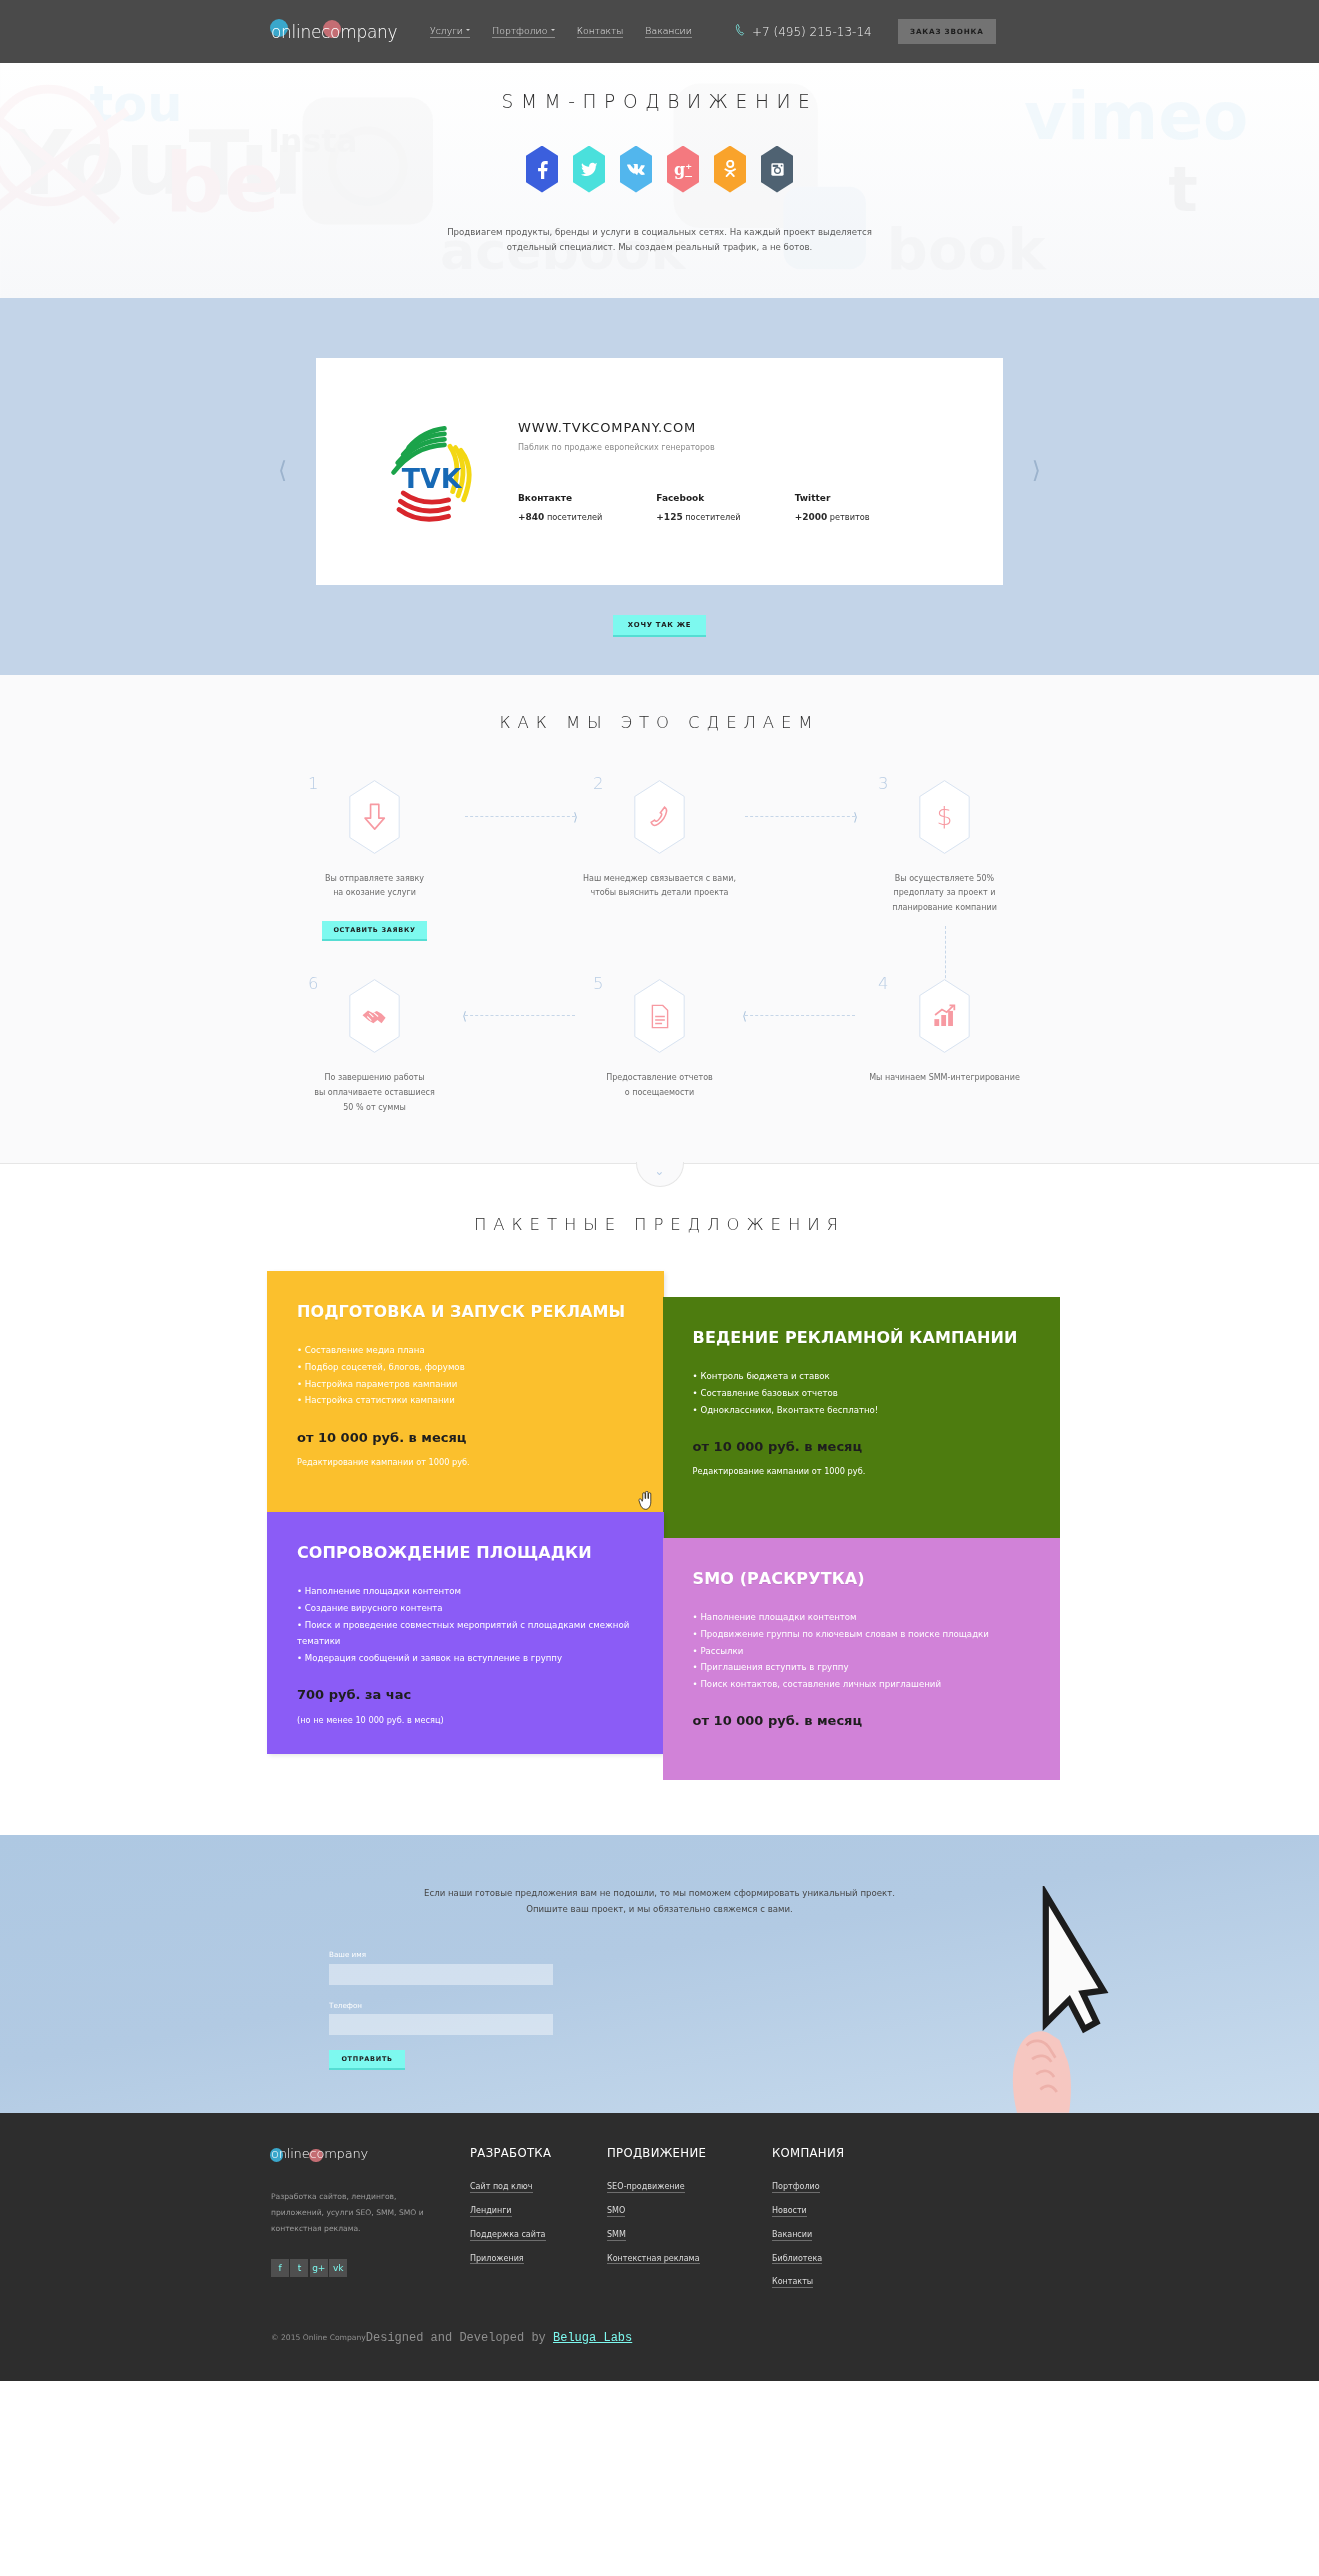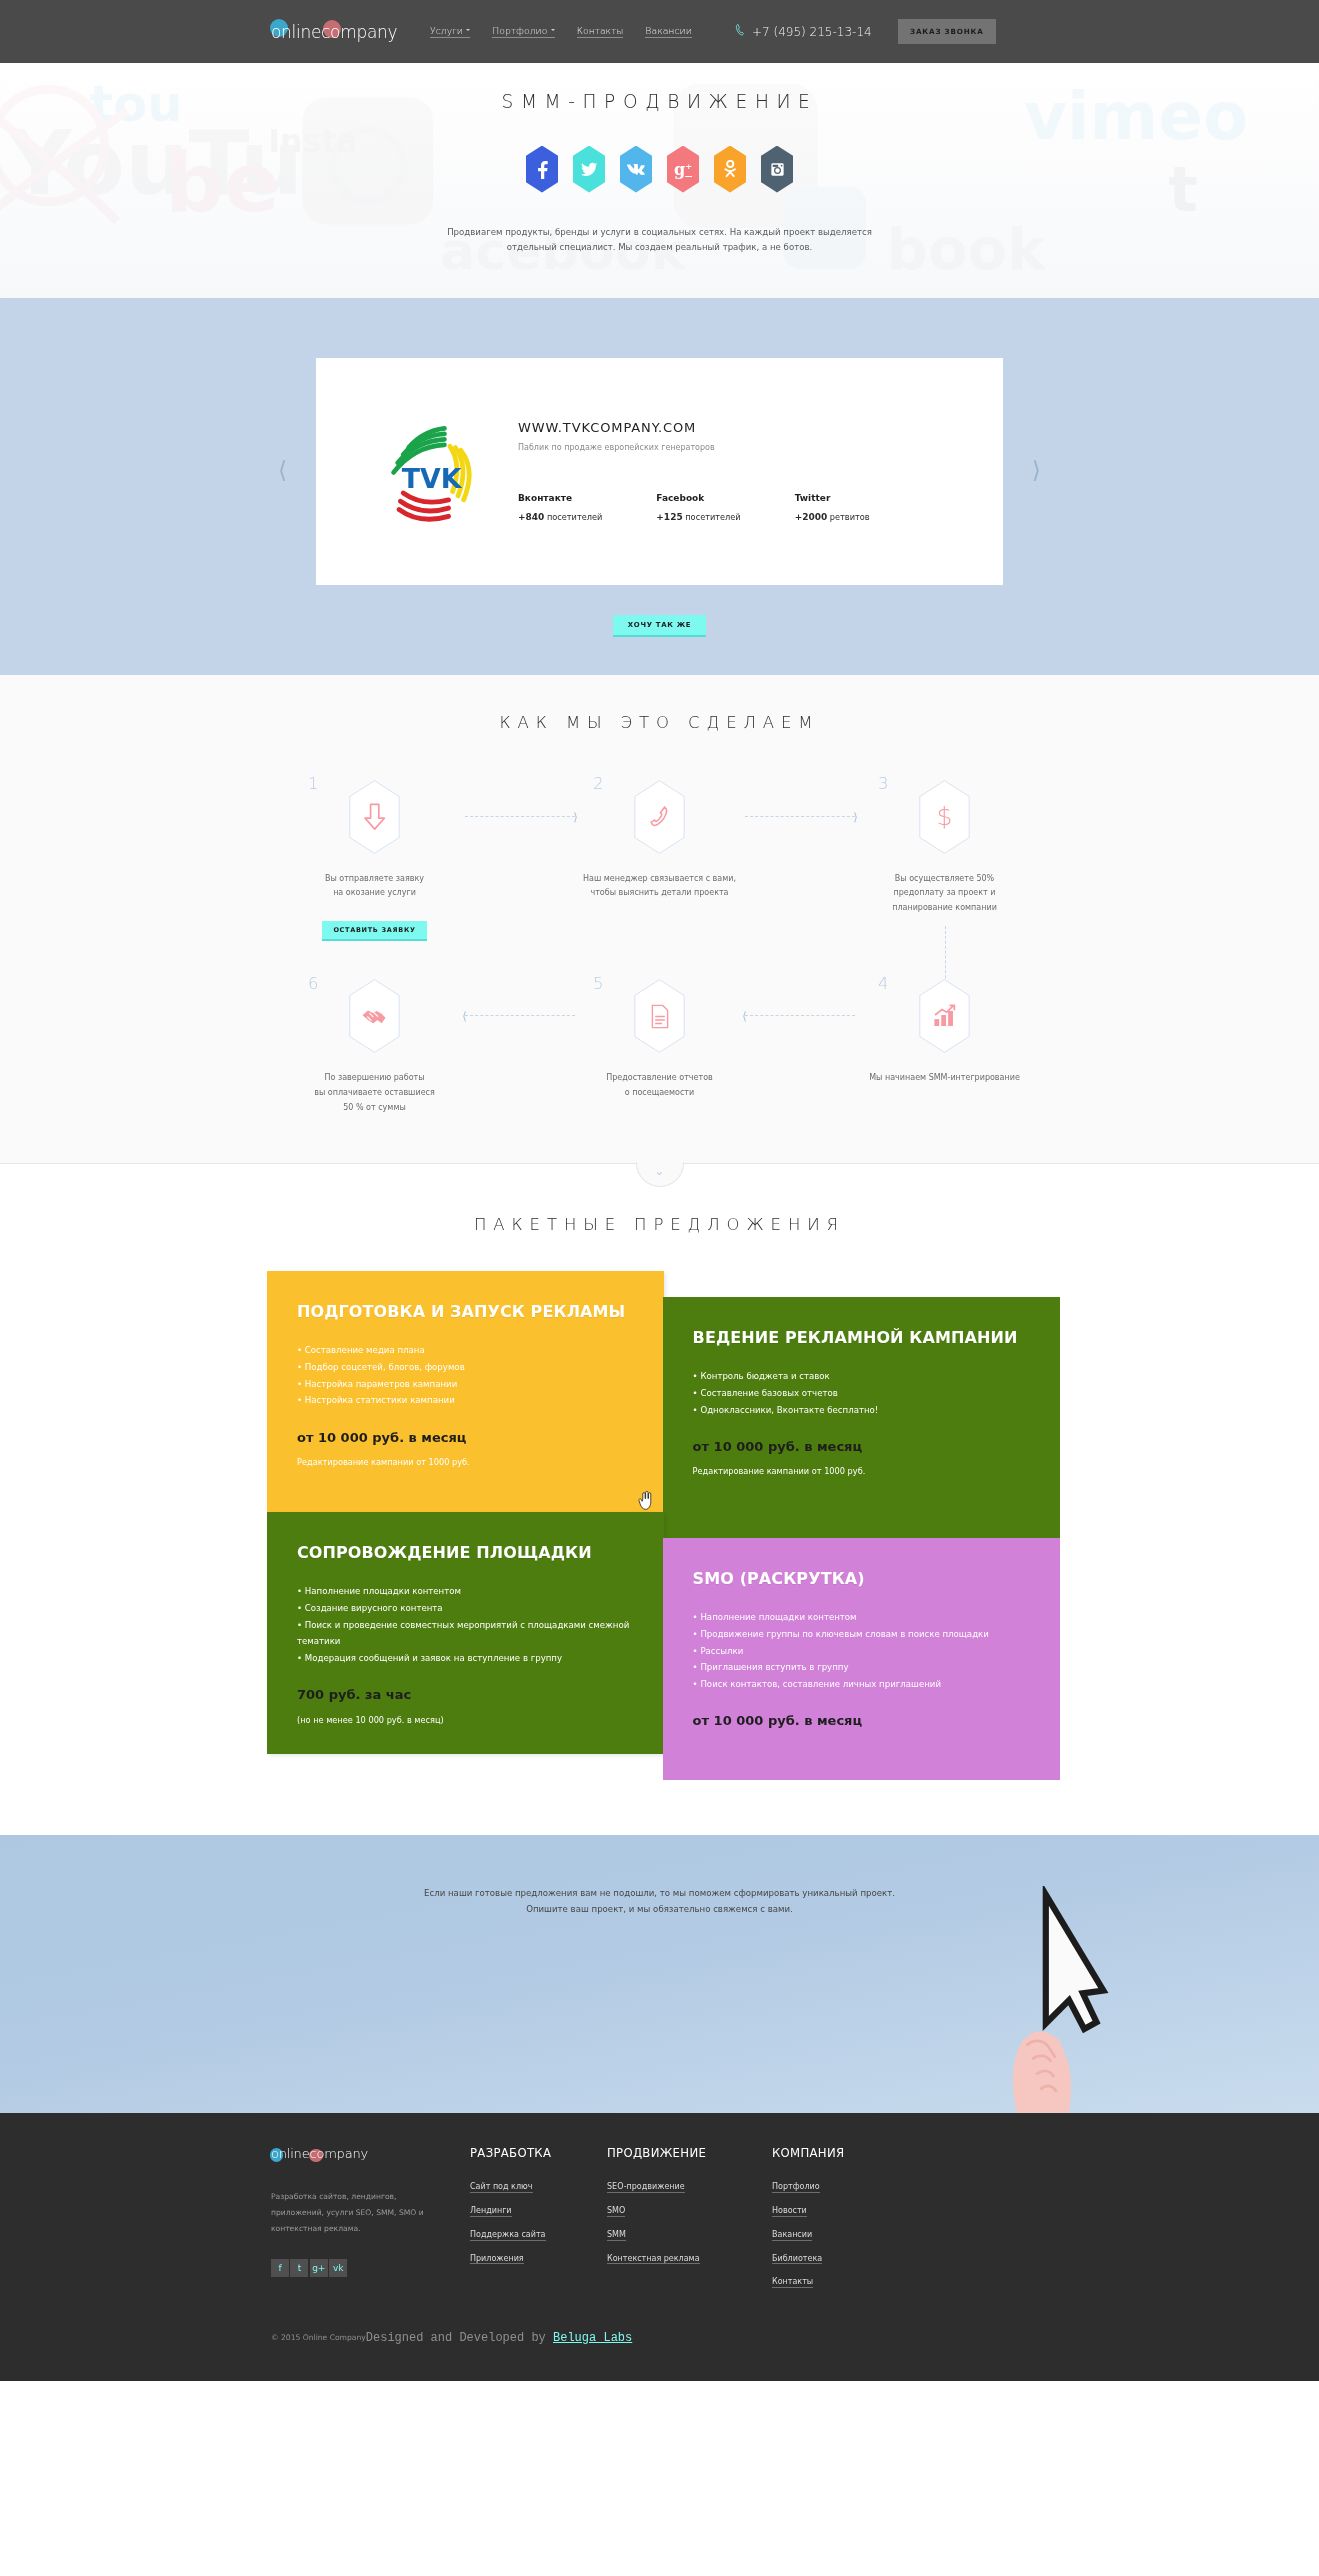--- a/index.html
+++ b/index.html
@@ -553,21 +553,21 @@
         <div class="pkg-title">ВЕДЕНИЕ РЕКЛАМНОЙ КАМПАНИИ</div>
         <ul class="pkg-list">
           <li>• Контроль бюджета и ставок</li>
           <li>• Составление базовых отчетов</li>
           <li>• Одноклассники, Вконтакте бесплатно!</li>
         </ul>
         <div class="pkg-price">от 10 000 руб. в месяц</div>
         <div class="pkg-note">Редактирование кампании  от 1000 руб.</div>
       </div>
 
-      <div class="pkg c" style="background:#4d7c0f">
+      <div class="pkg c" style="background:#8b5cf6">
         <div class="pkg-title">СОПРОВОЖДЕНИЕ ПЛОЩАДКИ</div>
         <ul class="pkg-list">
           <li>• Наполнение площадки контентом</li>
           <li>• Создание вирусного контента</li>
           <li>• Поиск и проведение совместных мероприятий с площадками смежной тематики</li>
           <li>• Модерация сообщений и заявок на вступление в группу</li>
         </ul>
         <div class="pkg-price">700 руб. за час</div>
         <div class="pkg-note">(но не менее 10 000 руб. в месяц)</div>
       </div>
@@ -584,20 +584,29 @@
         <div class="pkg-price">от 10 000 руб. в месяц</div>
       </div>
 
     </div>
   </div>
 
   <div class="contact">
     <div class="contact-inner">
       <p class="contact-desc">Если наши готовые предложения вам не подошли, то мы поможем сформировать уникальный проект. Опишите ваш проект, и мы обязательно свяжемся с вами.</p>
 
+      <form class="form">
+        <label class="form-label">Ваше имя</label>
+        <input class="form-input" type="text" placeholder="" style="">
+        <div class="form-row2">
+          <label class="form-label">Телефон</label>
+          <input class="form-input" type="text" placeholder="" style="">
+        </div>
+        <button class="btn-submit">ОТПРАВИТЬ</button>
+      </form>
     </div>
 
     <svg class="hand-img" viewBox="0 0 210 330">
       <g>
         <path d="M112 12 L112 200 L146 166 L168 208 L186 198 L166 156 L196 152 Z" fill="#fafafa" stroke="#1c1c1c" stroke-width="9" stroke-linejoin="miter"></path>
         <path d="M70 330 C60 290 62 250 78 226 C88 212 104 208 116 214 L132 224 L142 250 C150 268 150 300 146 330 Z" fill="#f6c7c1"></path>
         <path d="M84 232 c10-10 24-8 32 2 l10 16" fill="none" stroke="#edb1aa" stroke-width="4"></path>
         <path d="M92 252 c10-8 22-6 28 4" fill="none" stroke="#edb1aa" stroke-width="4"></path>
         <path d="M98 274 c10-8 20-6 26 4" fill="none" stroke="#edb1aa" stroke-width="4"></path>
         <path d="M104 296 c10-8 18-6 24 4" fill="none" stroke="#edb1aa" stroke-width="4"></path>

